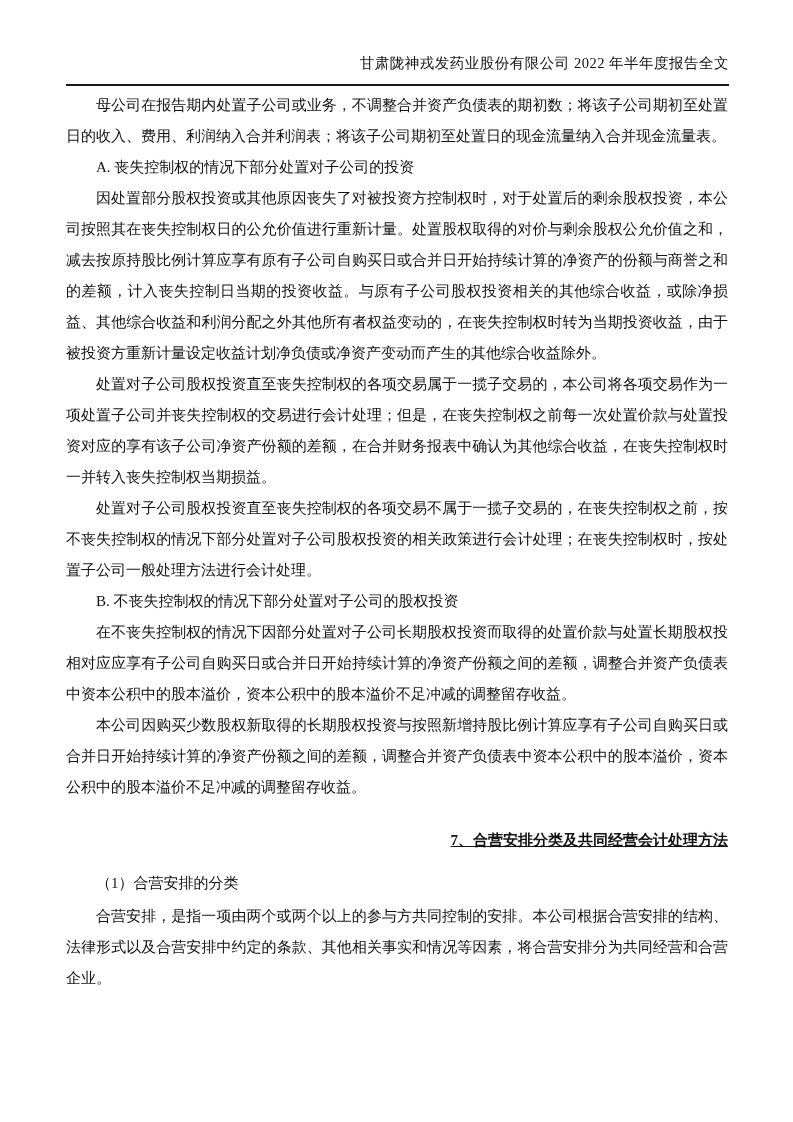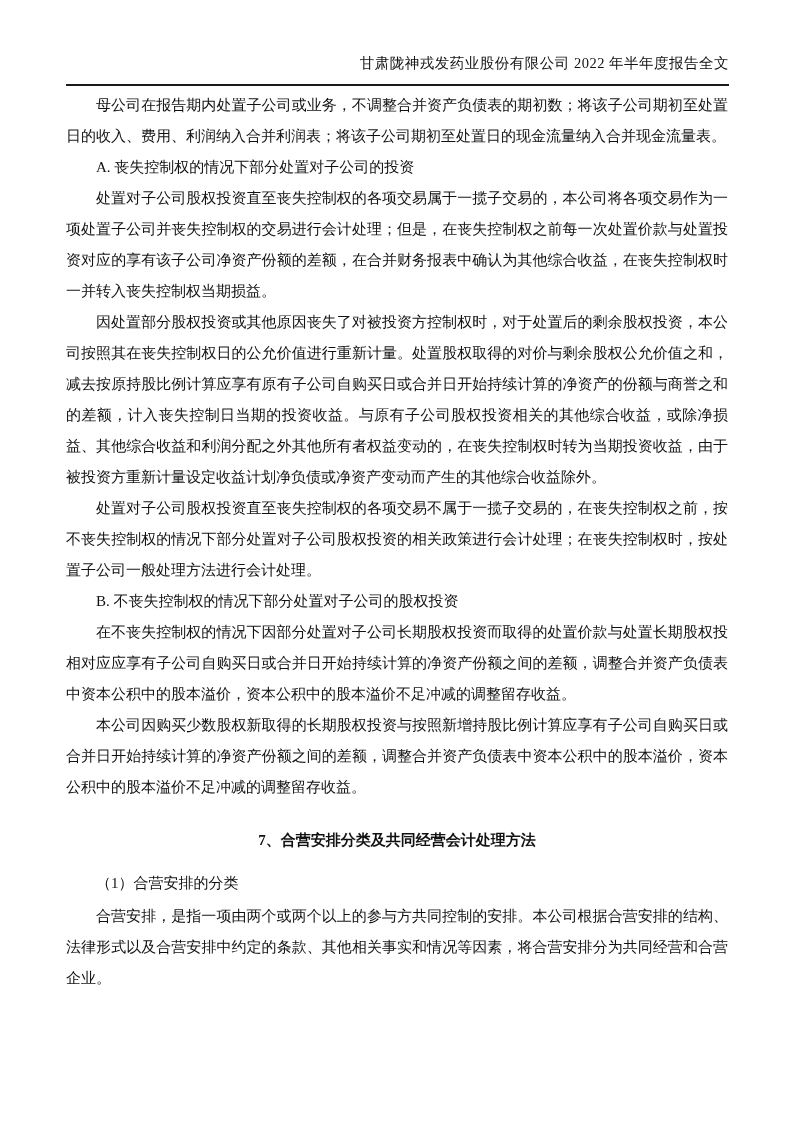--- a/index.html
+++ b/index.html
@@ -51,21 +51,22 @@
   .label-line {
     margin: 0;
     text-indent: 2em;
     text-align: left;
   }
   .section-heading {
     margin: 22px 0 12px 0;
     font-weight: bold;
     font-size: 15px;
     text-indent: 0;
-    text-align: center;
+    text-align: right;
+    text-decoration: underline;
   }
   .sub-label {
     margin: 0 0 2px 0;
     text-indent: 2em;
     text-align: left;
   }
   .page-number {
     position: absolute;
     top: 1036px;
     left: 698px;
@@ -81,23 +82,23 @@
   <div class="doc-header">甘肃陇神戎发药业股份有限公司 2022 年半年度报告全文</div>
 
   <div class="header-rule"></div>
 
   <div class="content">
 
     <p class="para">母公司在报告期内处置子公司或业务，不调整合并资产负债表的期初数；将该子公司期初至处置日的收入、费用、利润纳入合并利润表；将该子公司期初至处置日的现金流量纳入合并现金流量表。</p>
 
     <p class="label-line">A. 丧失控制权的情况下部分处置对子公司的投资</p>
 
+    <p class="para">因处置部分股权投资或其他原因丧失了对被投资方控制权时，对于处置后的剩余股权投资，本公司按照其在丧失控制权日的公允价值进行重新计量。处置股权取得的对价与剩余股权公允价值之和，减去按原持股比例计算应享有原有子公司自购买日或合并日开始持续计算的净资产的份额与商誉之和的差额，计入丧失控制日当期的投资收益。与原有子公司股权投资相关的其他综合收益，或除净损益、其他综合收益和利润分配之外其他所有者权益变动的，在丧失控制权时转为当期投资收益，由于被投资方重新计量设定收益计划净负债或净资产变动而产生的其他综合收益除外。</p>
+
     <p class="para">处置对子公司股权投资直至丧失控制权的各项交易属于一揽子交易的，本公司将各项交易作为一项处置子公司并丧失控制权的交易进行会计处理；但是，在丧失控制权之前每一次处置价款与处置投资对应的享有该子公司净资产份额的差额，在合并财务报表中确认为其他综合收益，在丧失控制权时一并转入丧失控制权当期损益。</p>
-
-    <p class="para">因处置部分股权投资或其他原因丧失了对被投资方控制权时，对于处置后的剩余股权投资，本公司按照其在丧失控制权日的公允价值进行重新计量。处置股权取得的对价与剩余股权公允价值之和，减去按原持股比例计算应享有原有子公司自购买日或合并日开始持续计算的净资产的份额与商誉之和的差额，计入丧失控制日当期的投资收益。与原有子公司股权投资相关的其他综合收益，或除净损益、其他综合收益和利润分配之外其他所有者权益变动的，在丧失控制权时转为当期投资收益，由于被投资方重新计量设定收益计划净负债或净资产变动而产生的其他综合收益除外。</p>
 
     <p class="para">处置对子公司股权投资直至丧失控制权的各项交易不属于一揽子交易的，在丧失控制权之前，按不丧失控制权的情况下部分处置对子公司股权投资的相关政策进行会计处理；在丧失控制权时，按处置子公司一般处理方法进行会计处理。</p>
 
     <p class="label-line">B. 不丧失控制权的情况下部分处置对子公司的股权投资</p>
 
     <p class="para">在不丧失控制权的情况下因部分处置对子公司长期股权投资而取得的处置价款与处置长期股权投相对应应享有子公司自购买日或合并日开始持续计算的净资产份额之间的差额，调整合并资产负债表中资本公积中的股本溢价，资本公积中的股本溢价不足冲减的调整留存收益。</p>
 
 
     <p class="para">本公司因购买少数股权新取得的长期股权投资与按照新增持股比例计算应享有子公司自购买日或合并日开始持续计算的净资产份额之间的差额，调整合并资产负债表中资本公积中的股本溢价，资本公积中的股本溢价不足冲减的调整留存收益。</p>
 

